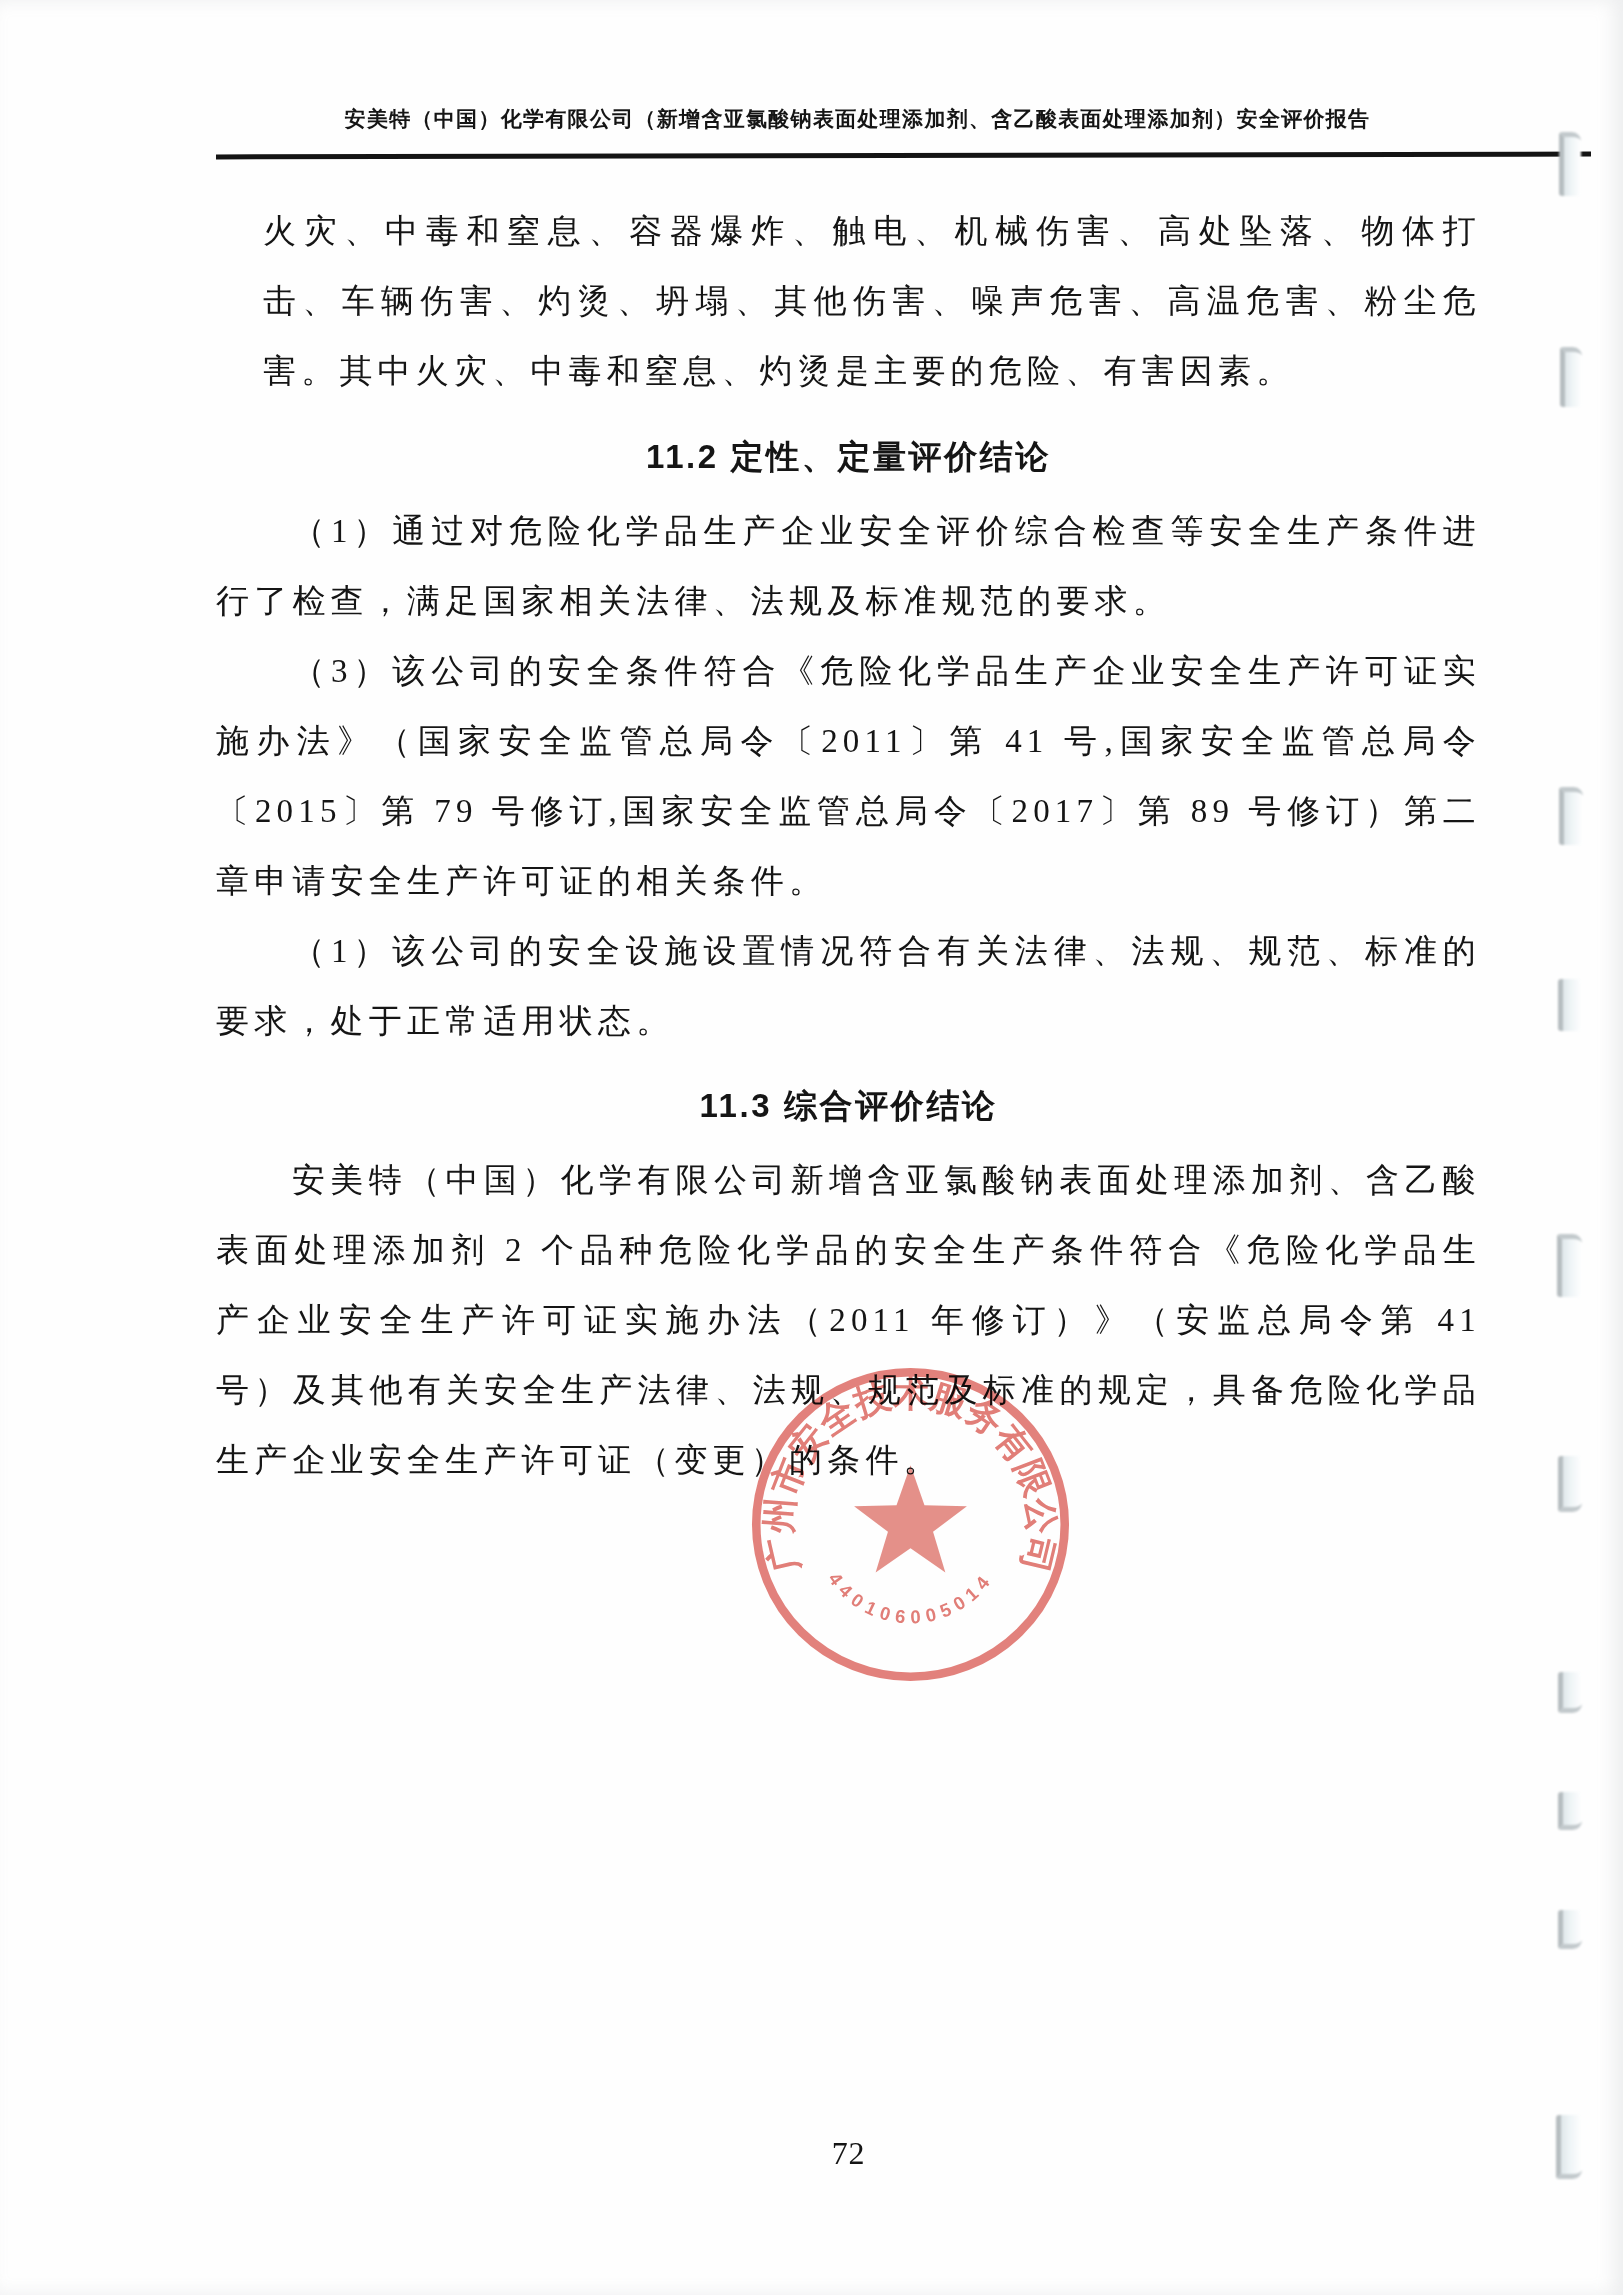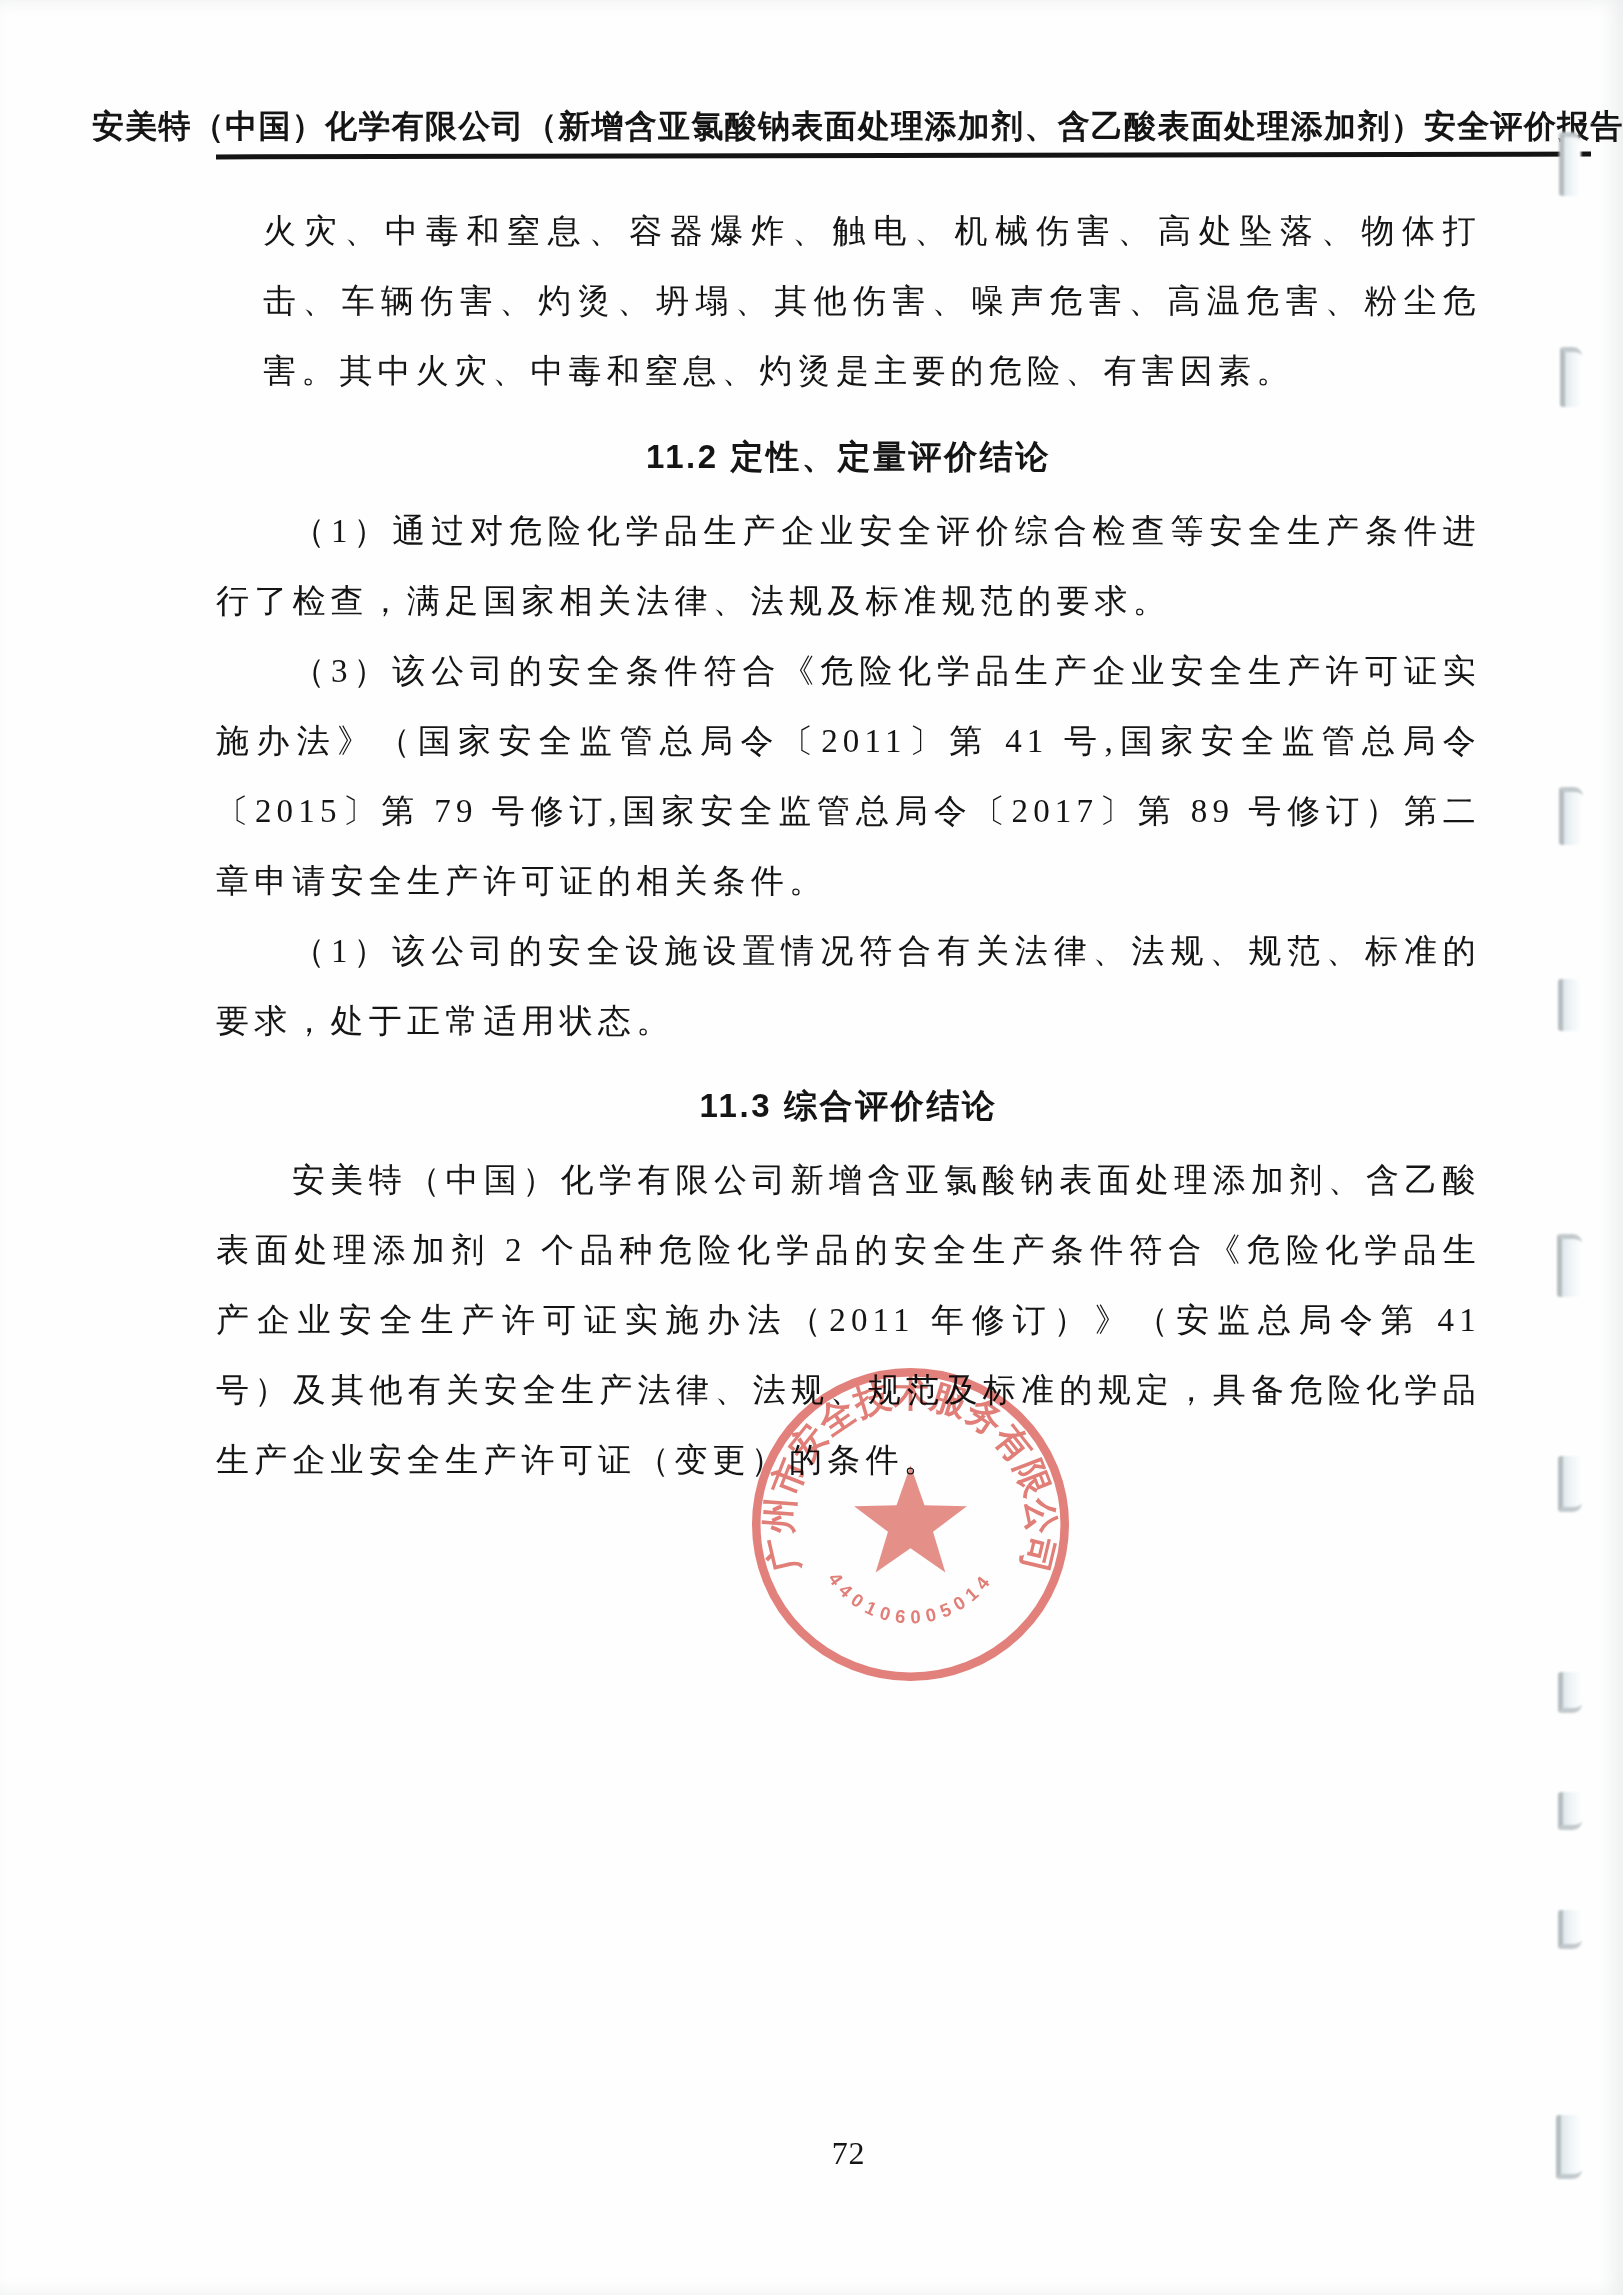--- a/index.html
+++ b/index.html
@@ -12,21 +12,21 @@
     font-family:"Liberation Serif","DejaVu Serif",serif;
     color:#151515;
     box-shadow: inset -9.2px 0 17px rgba(160,168,172,0.18);
   }
 
   
   .header {
     position:absolute; left:0; top:105px; width:1623px;
     text-align:center; padding-left:92px; box-sizing:border-box;
     font-family:"Liberation Sans","DejaVu Sans",sans-serif;
-    font-weight:bold; font-size:32px; letter-spacing:1.3px;
+    font-weight:bold; font-size:21px; letter-spacing:1.3px;
     white-space:nowrap;
   }
   .header-rule {
     position:absolute; left:216px; top:153px; width:1375px; height:4.6px;
     background:#141414; transform:rotate(-0.12deg);
   }
 
   
   .content {
     position:absolute; left:216px; top:196px; width:1265px;

